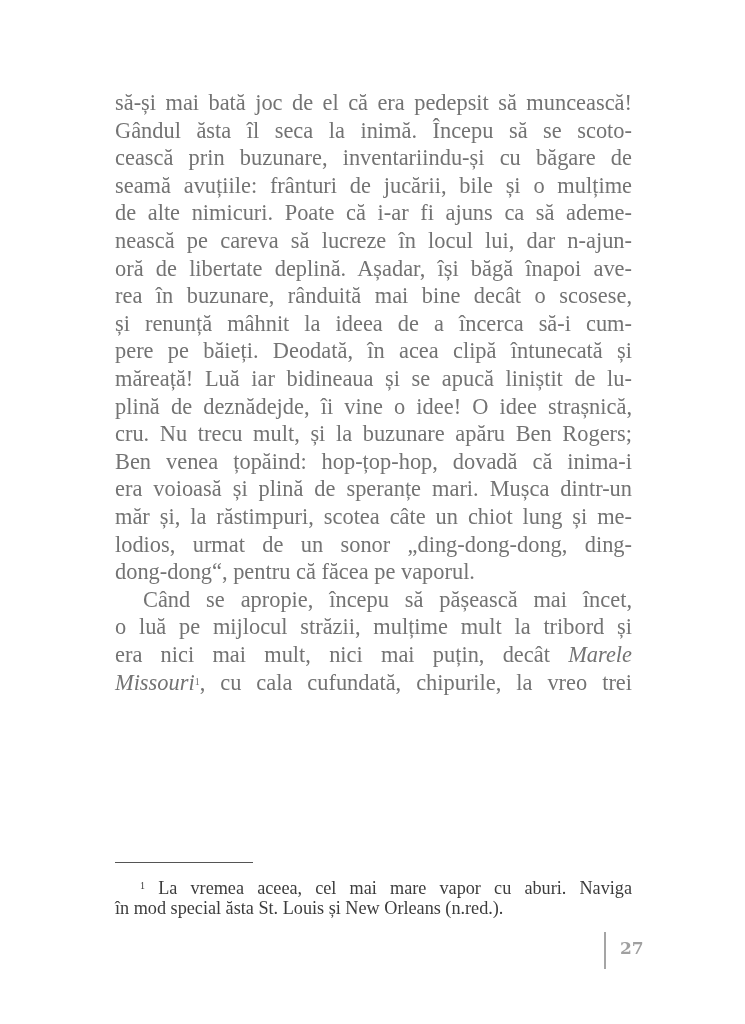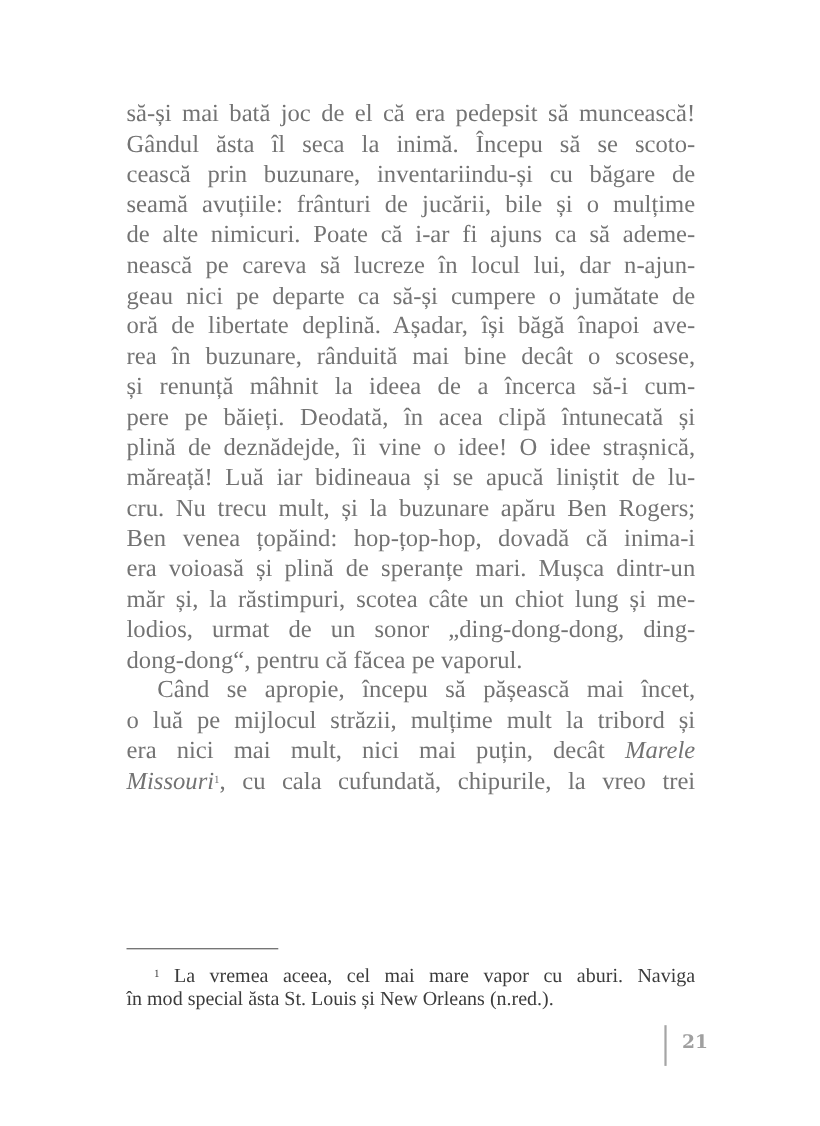--- a/index.html
+++ b/index.html
@@ -24,40 +24,39 @@
 </head>
 <body>
 
 <div class="text">
   <span class="line">să-și mai bată joc de el că era pedepsit să muncească!</span>
   <span class="line">Gândul ăsta îl seca la inimă. Începu să se scoto-</span>
   <span class="line">cească prin buzunare, inventariindu-și cu băgare de</span>
   <span class="line">seamă avuțiile: frânturi de jucării, bile și o mulțime</span>
   <span class="line">de alte nimicuri. Poate că i-ar fi ajuns ca să ademe-</span>
   <span class="line">nească pe careva să lucreze în locul lui, dar n-ajun-</span>
-  <span class="line">geau nici pe departe ca să-și cumpere o jumătate de</span>
   <span class="line">oră de libertate deplină. Așadar, își băgă înapoi ave-</span>
   <span class="line">rea în buzunare, rânduită mai bine decât o scosese,</span>
   <span class="line">și renunță mâhnit la ideea de a încerca să-i cum-</span>
   <span class="line">pere pe băieți. Deodată, în acea clipă întunecată și</span>
+  <span class="line">măreață! Luă iar bidineaua și se apucă liniștit de lu-</span>
   <span class="line">plină de deznădejde, îi vine o idee! O idee strașnică,</span>
-  <span class="line">măreață! Luă iar bidineaua și se apucă liniștit de lu-</span>
   <span class="line">cru. Nu trecu mult, și la buzunare apăru Ben Rogers;</span>
   <span class="line">Ben venea țopăind: hop-țop-hop, dovadă că inima-i</span>
   <span class="line">era voioasă și plină de speranțe mari. Mușca dintr-un</span>
   <span class="line">măr și, la răstimpuri, scotea câte un chiot lung și me-</span>
   <span class="line">lodios, urmat de un sonor „ding-dong-dong, ding-</span>
   <span class="line last">dong-dong“, pentru că făcea pe vaporul.</span>
   <span class="line indent">Când se apropie, începu să pășească mai încet,</span>
   <span class="line">o luă pe mijlocul străzii, mulțime mult la tribord și</span>
   <span class="line"><span>era nici mai mult, nici mai puțin, decât</span> <i>Marele</i></span>
   <span class="line"><i>Missouri</i><sup>1</sup><span>, cu cala cufundată, chipurile, la vreo trei</span></span>
 </div>
 
 <div class="footrule"></div>
 
 <div class="footnote">
   <span class="fline indent"><sup>1</sup> <span>La vremea aceea, cel mai mare vapor cu aburi. Naviga</span></span>
   <span class="fline last">în mod special ăsta St. Louis și New Orleans (n.red.).</span>
 </div>
 
 <div class="pagebar"></div>
-<div class="pagenum">21</div>
+<div class="pagenum">27</div>
 
 </body></html>

